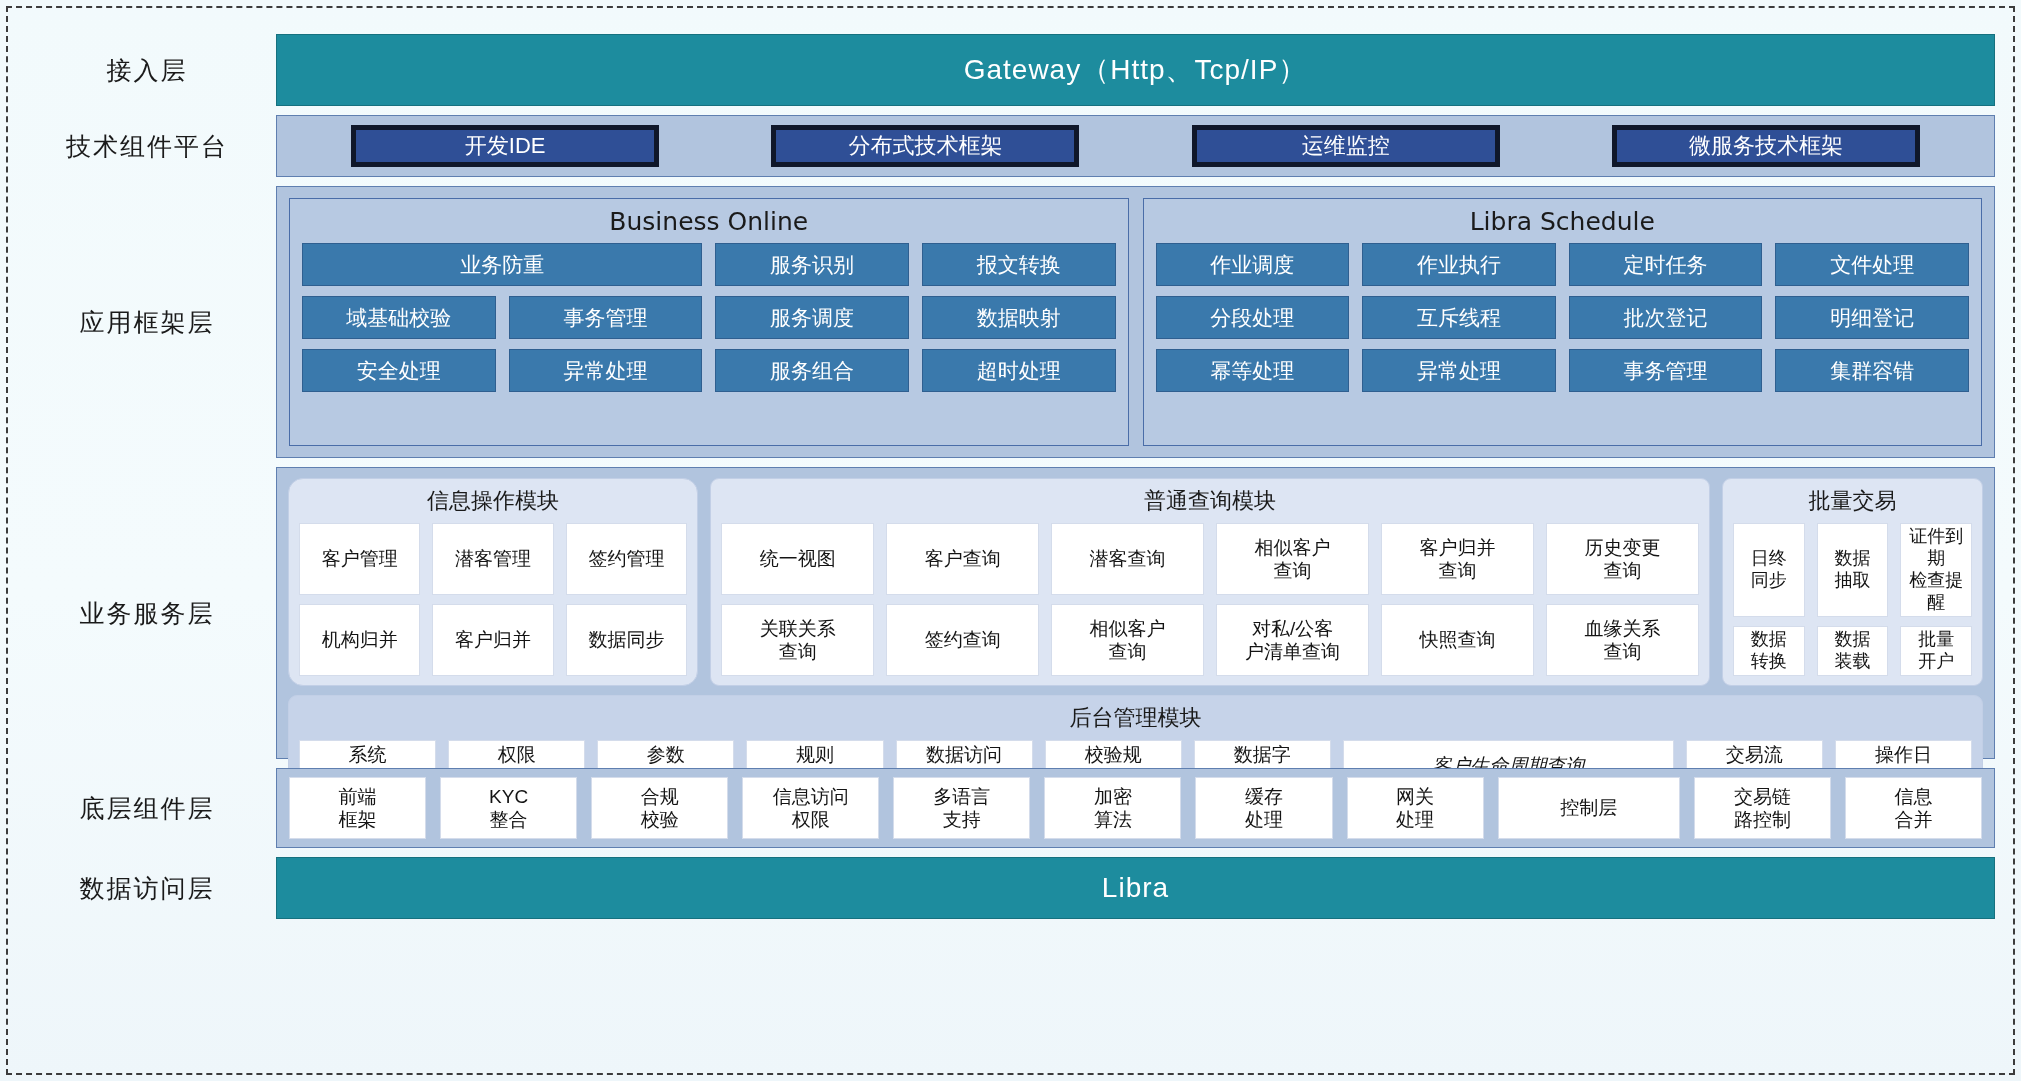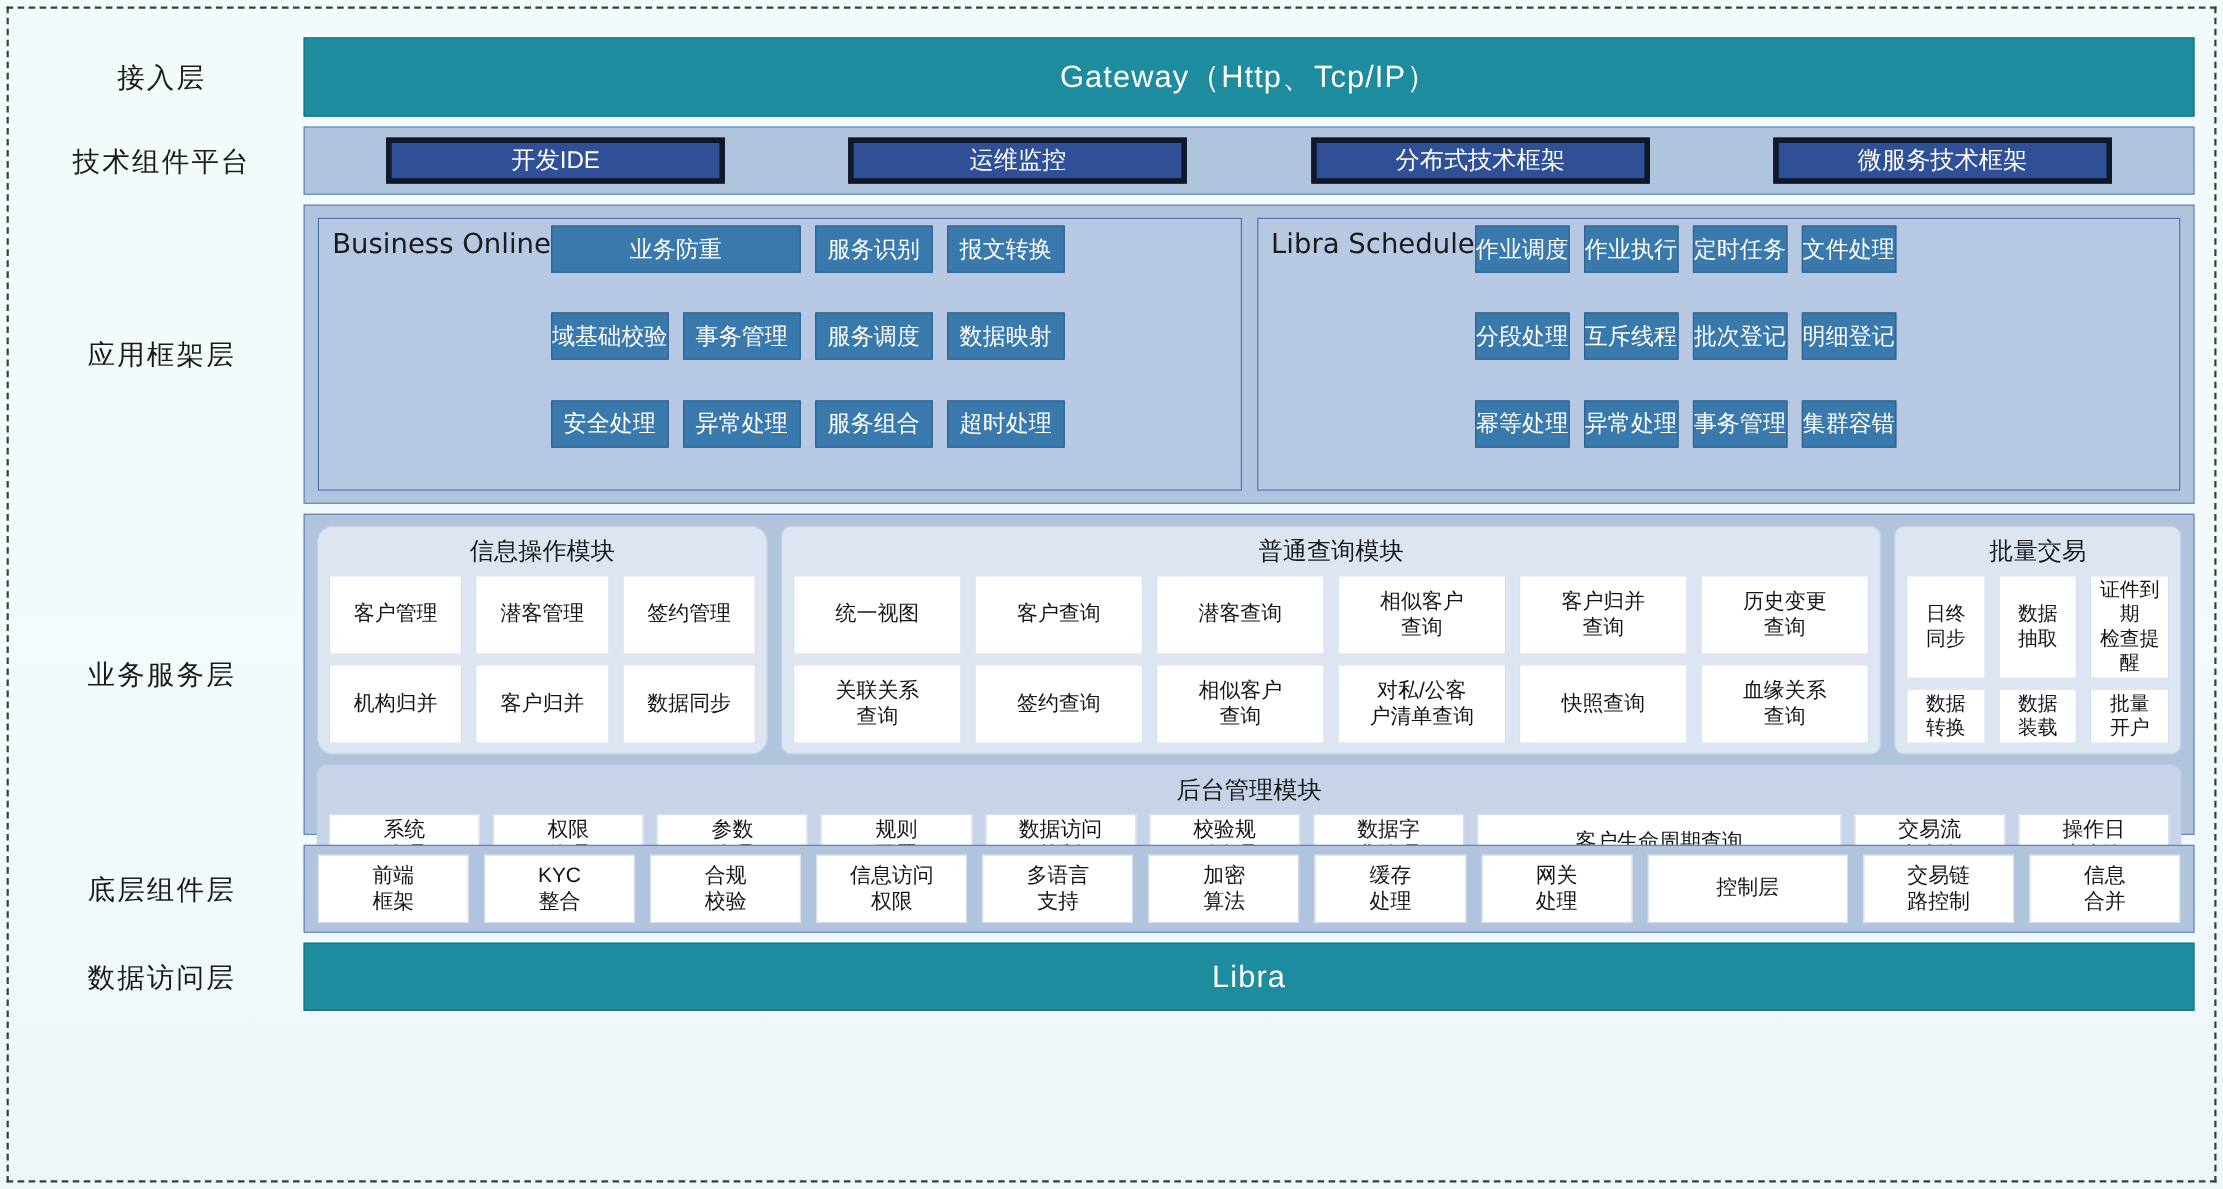--- a/index.html
+++ b/index.html
@@ -93,20 +93,21 @@
     border: 1px solid #5f7fb0;
     display: flex;
     gap: 14px;
     padding: 11px 12px;
   }
   .sub-panel {
     flex: 1 1 50%;
     background: #b7c9e2;
     border: 1px solid #4a6da8;
     display: flex;
+    flex-direction: column;
     padding: 6px 12px 12px 12px;
   }
   .sub-title {
     text-align: center;
     font-size: 25px;
     color: #1a1a1a;
     padding: 2px 0 7px 0;
     font-family: "DejaVu Sans", "Liberation Sans", sans-serif;
   }
   .fw-grid {
@@ -185,21 +186,21 @@
     flex-direction: column;
     flex: 0 0 96px;
   }
   .admin-row {
     display: flex;
     gap: 12px;
     flex: 1 1 auto;
     align-items: stretch;
   }
   .admin-row .mod-cell { flex: 1 1 0; }
-  .admin-row .mod-cell.wide { flex: 2.5 1 0; }
+  .admin-row .mod-cell.wide { flex: 2.5 1 0; font-style: italic; }
 
   
   .r-comp { height: 80px; }
   .comp-panel {
     width: 100%;
     background: #b1c4de;
     border: 1px solid #5f7fb0;
     display: flex;
     gap: 14px;
     padding: 8px 12px;
@@ -221,22 +222,22 @@
       <div class="row-body">
         <div class="teal-bar">Gateway（Http、Tcp/IP）</div>
       </div>
     </div>
 
     <div class="row r-tech">
       <div class="row-label">技术组件平台</div>
       <div class="row-body">
         <div class="tech-panel">
           <div class="tech-chip">开发IDE</div>
+          <div class="tech-chip">分布式技术框架</div>
           <div class="tech-chip">运维监控</div>
-          <div class="tech-chip">分布式技术框架</div>
           <div class="tech-chip">微服务技术框架</div>
         </div>
       </div>
     </div>
 
     <div class="row r-app">
       <div class="row-label">应用框架层</div>
       <div class="row-body">
         <div class="panel-outer">
 

